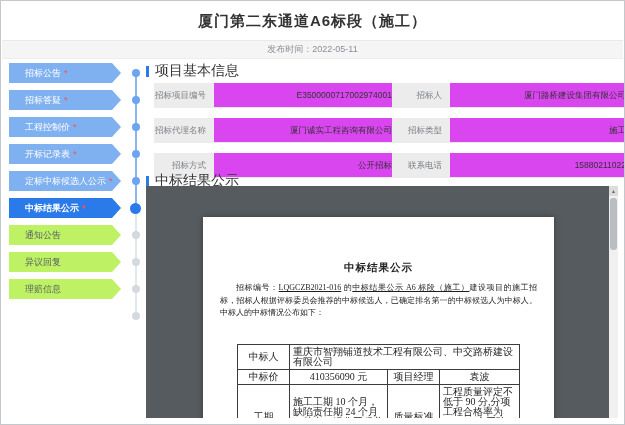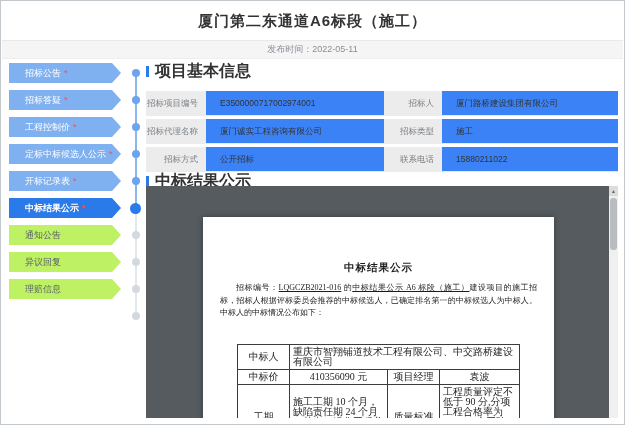--- a/index.html
+++ b/index.html
@@ -24,25 +24,25 @@
   .tl-blue{left:126px;top:10px;height:137px;background:#8ab6f0;}
   .tl-gray{left:126px;top:147px;height:108px;background:#e3e7ec;}
   .dot{position:absolute;left:123px;width:8px;height:8px;border-radius:50%;background:#6da4ee;}
   .dot.gray{background:#d4d9df;}
   .dot.big{width:11px;height:11px;left:121px;background:#2a7ae9;}
 
   
   .main{position:absolute;left:145px;top:62px;width:472px;}
   .sechead{position:absolute;left:0;display:flex;align-items:center;height:12px;}
   .sechead .bar{width:3px;height:11px;background:#2a7ae9;margin-right:6px;}
-  .sechead .txt{font-size:16px;font-weight:bold;color:#333;}
+  .sechead .txt{font-size:14px;font-weight:normal;color:#333;}
 
-  .form{position:absolute;left:0;top:20px;width:472px;display:grid;grid-template-columns:60px 178px 58px 176px;grid-auto-rows:25px;row-gap:3px;margin-top:8px;}
+  .form{position:absolute;left:8px;top:20px;width:472px;display:grid;grid-template-columns:60px 178px 58px 176px;grid-auto-rows:25px;row-gap:10px;}
   .flabel{background:#ececec;color:#7a7f84;font-size:8.5px;line-height:25px;text-align:right;padding-right:8px;box-sizing:border-box;}
-  .fvalue{background:#3b82f6;color:#333;font-size:8.5px;line-height:24px;padding-left:14px;box-sizing:border-box;border-bottom:1px solid #e8e8e8;white-space:nowrap;overflow:hidden;}
+  .fvalue{background:#d946ef;color:#333;font-size:8.5px;line-height:24px;padding-left:14px;box-sizing:border-box;border-bottom:1px solid #e8e8e8;white-space:nowrap;overflow:hidden;text-align:right;}
 
   
   .viewer{position:absolute;left:0;top:123px;width:472px;height:232px;background:#565b60;overflow:hidden;}
   .vscroll{position:absolute;right:0;top:0;bottom:0;width:9px;background:#f0f0f0;}
   .vscroll .up{display:block;width:9px;height:10px;background:#dcdcdc;color:#666;font-size:5px;line-height:10px;text-align:center;cursor:pointer;}
   .vscroll .thumb{display:block;width:7px;height:52px;margin:2px auto 0;background:#b9bdc1;border-radius:3px;cursor:pointer;}
 
   .docpage{position:absolute;left:57px;top:31px;width:351px;height:260px;background:#fff;box-shadow:0 0 6px rgba(0,0,0,.35);
     font-family:"Liberation Serif","DejaVu Serif",serif;color:#1d1d1d;}
   .doc-title{margin-top:44px;text-align:center;font-size:10.5px;font-weight:bold;letter-spacing:1px;}
@@ -63,22 +63,22 @@
     <span class="t">厦门第二东通道A6标段（施工）</span>
   </div>
   <div class="pubbar">
     <span class="p">发布时间：2022-05-11</span>
   </div>
 
   <div class="sidebar">
     <div class="navitem blue"><span>招标公告</span><span class="star">*</span></div>
     <div class="navitem blue"><span>招标答疑</span><span class="star">*</span></div>
     <div class="navitem blue"><span>工程控制价</span><span class="star">*</span></div>
+    <div class="navitem blue"><span>开标记录表</span><span class="star">*</span></div>
     <div class="navitem blue"><span>定标中标候选人公示</span><span class="star">*</span></div>
-    <div class="navitem blue"><span>开标记录表</span><span class="star">*</span></div>
     <div class="navitem active"><span>中标结果公示</span><span class="star">*</span></div>
     <div class="navitem gray"><span>通知公告</span></div>
     <div class="navitem gray"><span>异议回复</span></div>
     <div class="navitem gray"><span>理赔信息</span></div>
 
     <span class="timeline-line tl-blue"></span>
     <span class="timeline-line tl-gray"></span>
     <span class="dot" style="top:6px"></span>
     <span class="dot" style="top:33px"></span>
     <span class="dot" style="top:60px"></span>

